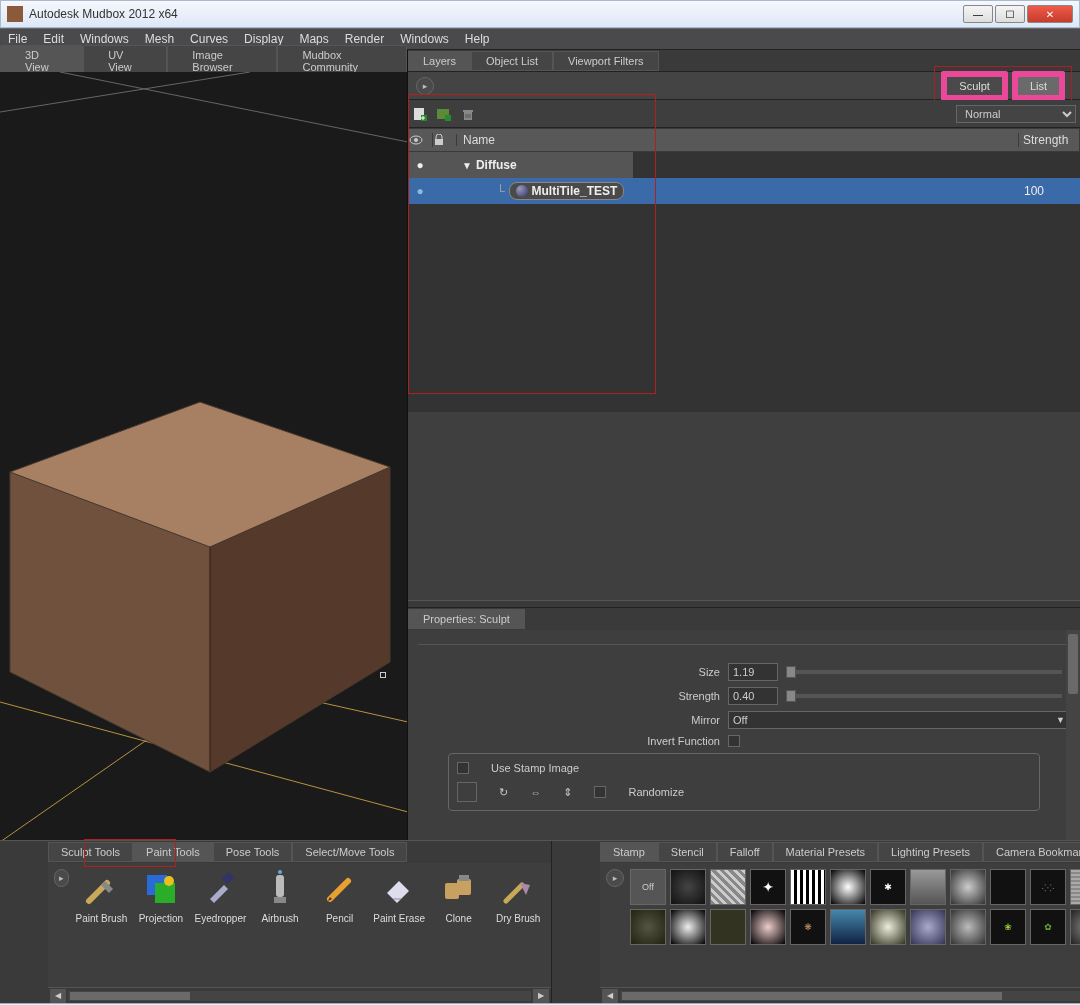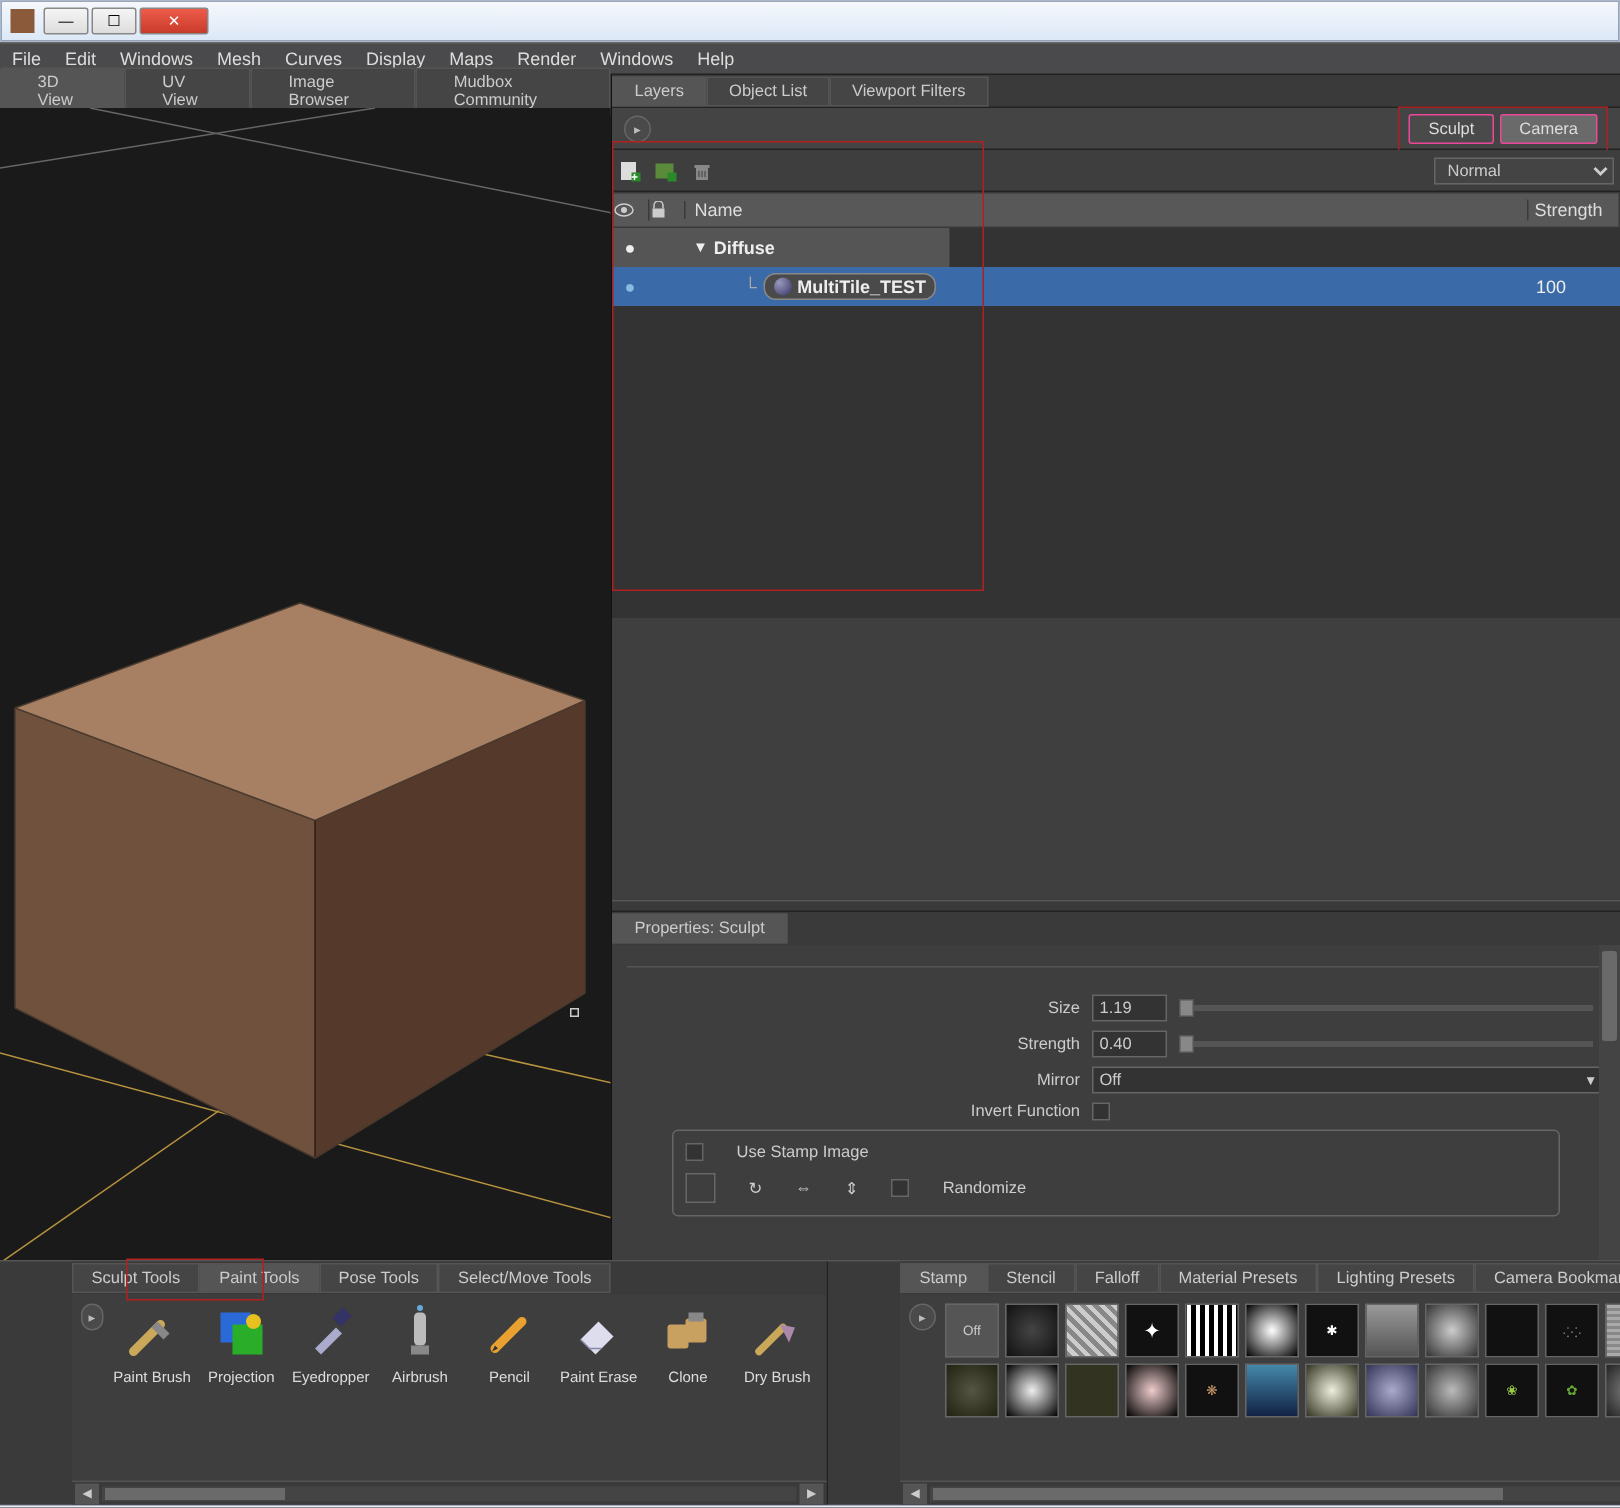--- a/index.html
+++ b/index.html
@@ -30,21 +30,21 @@
   .viewport { flex:1; background:#1a1a1a; position:relative; overflow:hidden;}
   .squarept { position:absolute; width:6px; height:6px; border:1px solid #ccc; }
 
   
   .righttabs { height: 22px; background:#3a3a3a; display:flex; align-items:center; border-bottom:1px solid #222;}
   .tab { padding:3px 14px; font-size:11px; color:#ccc; border:1px solid #555; background:#454545;}
   .tab.active { background:#555; }
   .subrow { height:28px; background:#444; display:flex; align-items:center; padding:0 8px; justify-content:space-between; border-bottom:1px solid #222;}
   .collapse-chev { width:18px; height:18px; border:1px solid #666; border-radius:9px; background:#4a4a4a; display:flex; align-items:center; justify-content:center; color:#bbb; font-size:9px;}
   .sp-btns { display:flex; gap:4px; border:1px solid #aa2020; padding:4px 6px;}
-  .spbtn { padding:3px 12px; font-size:11px; color:#ddd; background:#4a4a4a; border:1px solid #ec4899; border-radius:2px;}
+  .spbtn { padding:3px 12px; font-size:11px; color:#ddd; background:#4a4a4a; border:6px solid #ec4899; border-radius:2px;}
   .spbtn.active { background:#6a6a6a; }
 
   .toolrow { height:28px; background:#3e3e3e; display:flex; align-items:center; justify-content:space-between; padding:0 4px; border-bottom:1px solid #222;}
   .toolrow .icons { display:flex; gap:8px;}
   .mini-icon { width:16px; height:16px; display:inline-block;}
   .blendmode { width:120px; height:18px; background:#444; border:1px solid #666; color:#ccc; font-size:11px; padding:1px 4px;}
 
   .layer-head { height:24px; background:#585858; display:flex; border:1px solid #3a3a3a; color:#ddd; font-size:12px; align-items:center;}
   .col-vis { width:24px; border-right:1px solid #3a3a3a; text-align:center;}
   .col-lock{ width:24px; border-right:1px solid #3a3a3a; text-align:center;}
@@ -108,20 +108,21 @@
   .statusbar{height:22px;background:linear-gradient(#e8eef7,#d0dbec);display:flex;align-items:center;padding:0 8px;font-size:11px;color:#333;border-top:1px solid #aab;}
   .statusbar .fill{flex:1;}
 
   svg{display:block;}
 </style>
 </head>
 <body>
 
 <div class="titlebar">
   <div class="appicon"></div>
+  <div class="title">Autodesk Mudbox 2012 x64</div>
   <div class="winbtns">
     <div class="winbtn min">—</div>
     <div class="winbtn max">☐</div>
     <div class="winbtn close">✕</div>
   </div>
 </div>
 
 <div class="menubar">
   <span>File</span>
   <span>Edit</span>
@@ -175,21 +176,21 @@
   <div class="right-col">
     <div class="righttabs">
       <div class="tab active">Layers</div>
       <div class="tab">Object List</div>
       <div class="tab">Viewport Filters</div>
     </div>
     <div class="subrow">
       <div class="collapse-chev">▸</div>
       <div class="sp-btns">
         <div class="spbtn">Sculpt</div>
-        <div class="spbtn active">Camera</div>
+        <div class="spbtn active">List</div>
       </div>
     </div>
     <div class="toolrow">
       <div class="icons" style="position:relative;">
         <span class="mini-icon">
           <svg width="16" height="16">
               <rect x="2" y="2" width="10" height="12" fill="#ddd"></rect>
               <rect x="9" y="9" width="6" height="6" fill="#2a8a2a"></rect>
               <path d="M11 10v4M9 12h4" stroke="#fff" stroke-width="1"></path>
             </svg>

